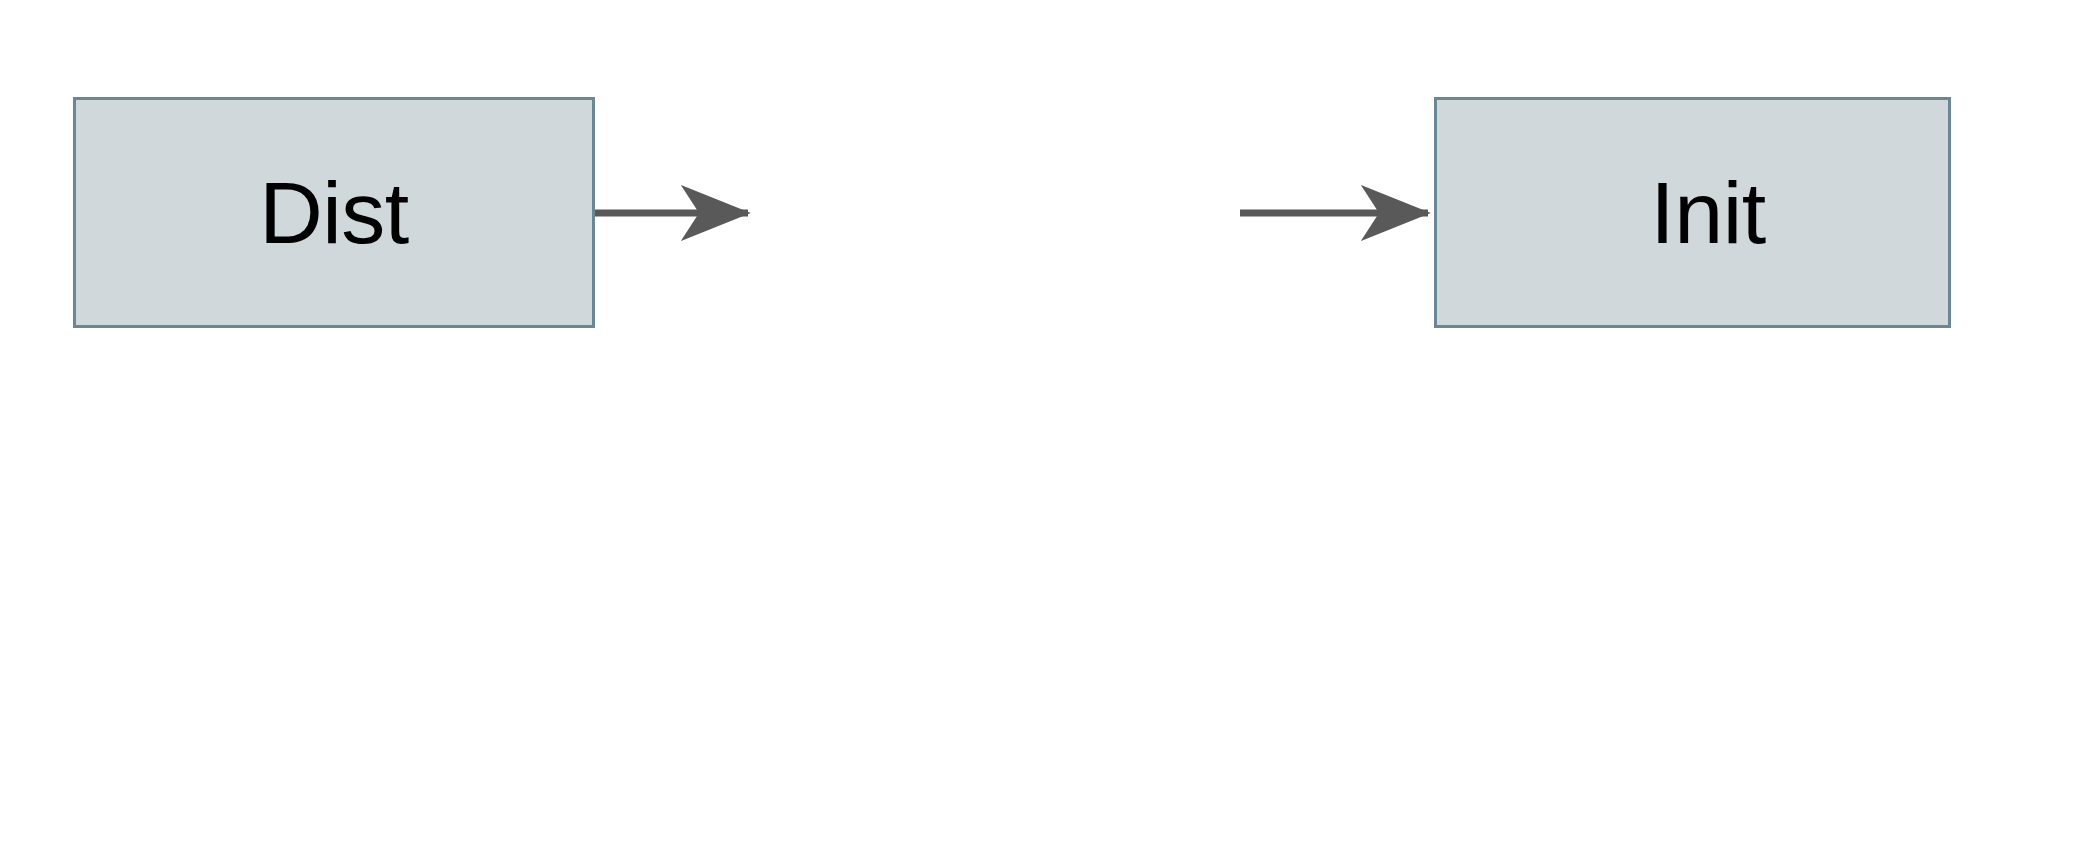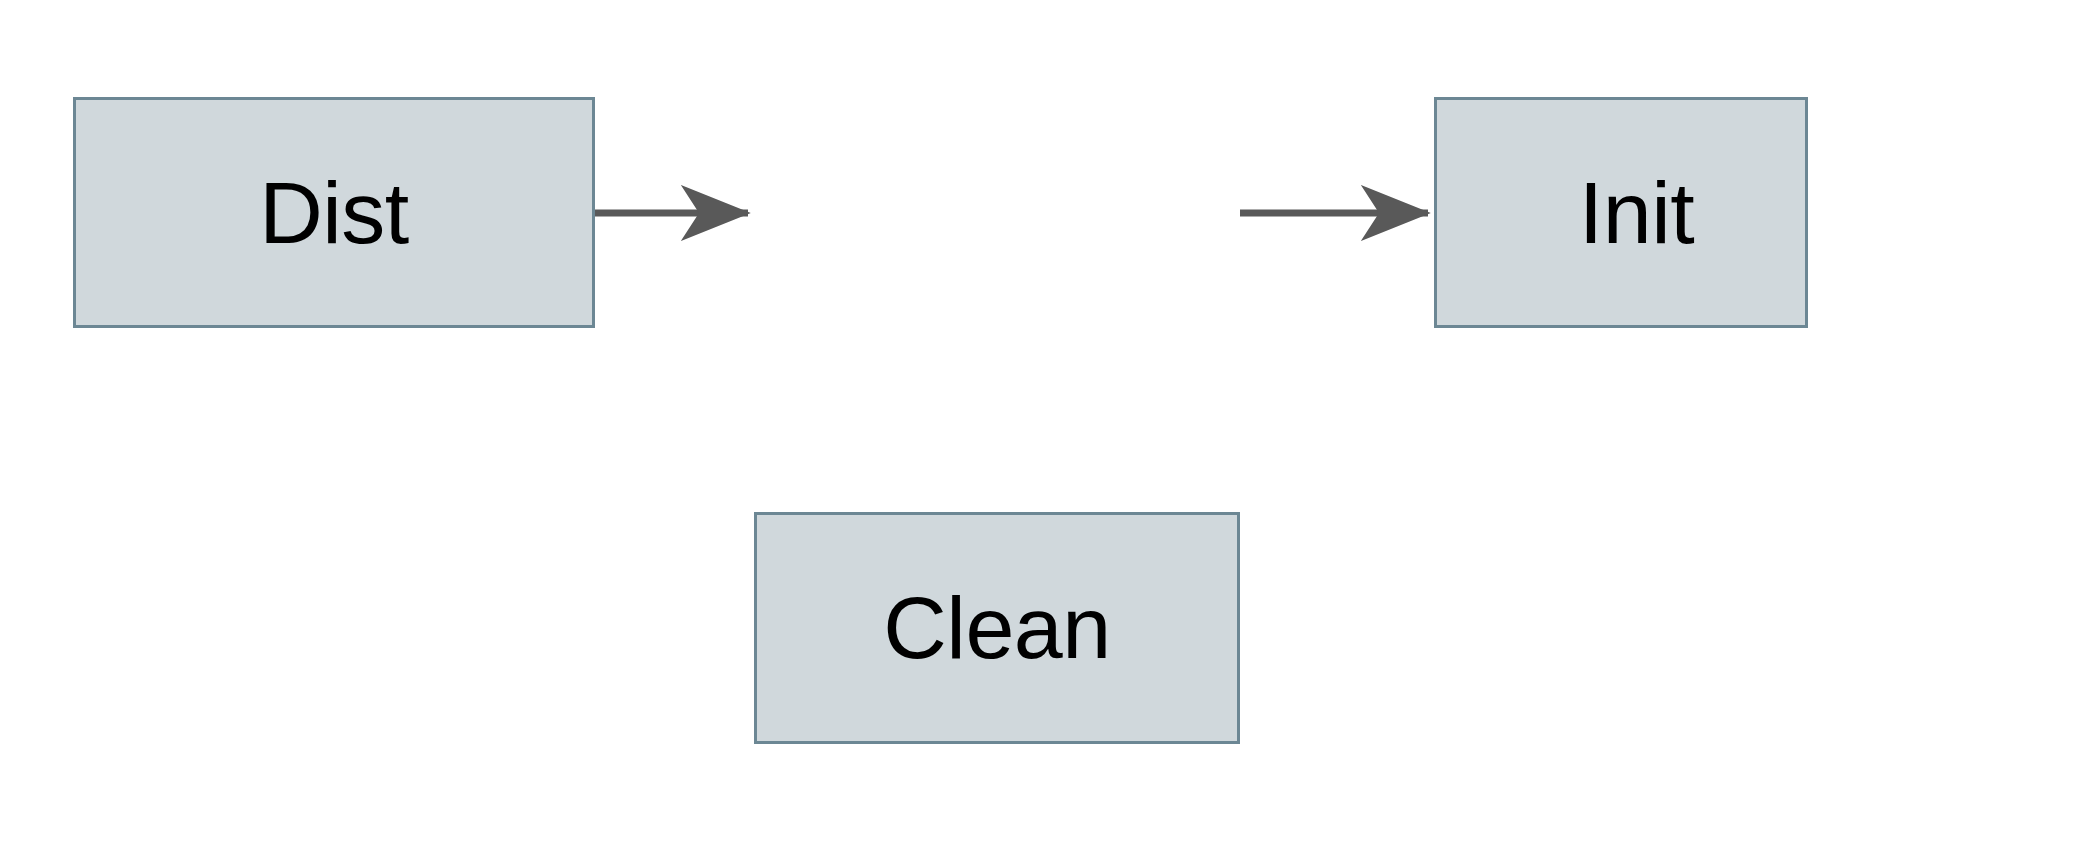--- a/index.html
+++ b/index.html
@@ -46,21 +46,21 @@
     pointer-events: none;
   }
   .edge-hit {
     position: absolute;
     height: 34px;
     background: transparent;
   }
   
   #node-dist    { left: 73px;   top: 97px;  width: 522px; height: 231px; text-align: center; }
   #node-compile { left: 754px;  top: 97px;  width: 486px; height: 231px; }
-  #node-init    { left: 1434px; top: 97px;  width: 374px; height: 231px; padding-left: 31px; }
+  #node-init    { left: 1434px; top: 97px;  width: 517px; height: 231px; padding-left: 31px; }
   #node-clean   { left: 754px;  top: 512px; width: 486px; height: 232px; }
   
   #edge-hit-dist-compile { left: 595px;  top: 196px; width: 159px; }
   #edge-hit-compile-init { left: 1240px; top: 196px; width: 194px; }
 </style>
 </head>
 <body>
 
 <div id="canvas">
 
@@ -81,17 +81,14 @@
 
   <div class="node" id="node-dist">
     <span class="node-label">Dist</span>
   </div>
 
 
   <div class="node" id="node-init">
     <span class="node-label">Init</span>
   </div>
 
-  <div class="node" id="node-clean">
-    <span class="node-label">Clean</span>
-  </div>
 
 </div>
 
 </body></html>

